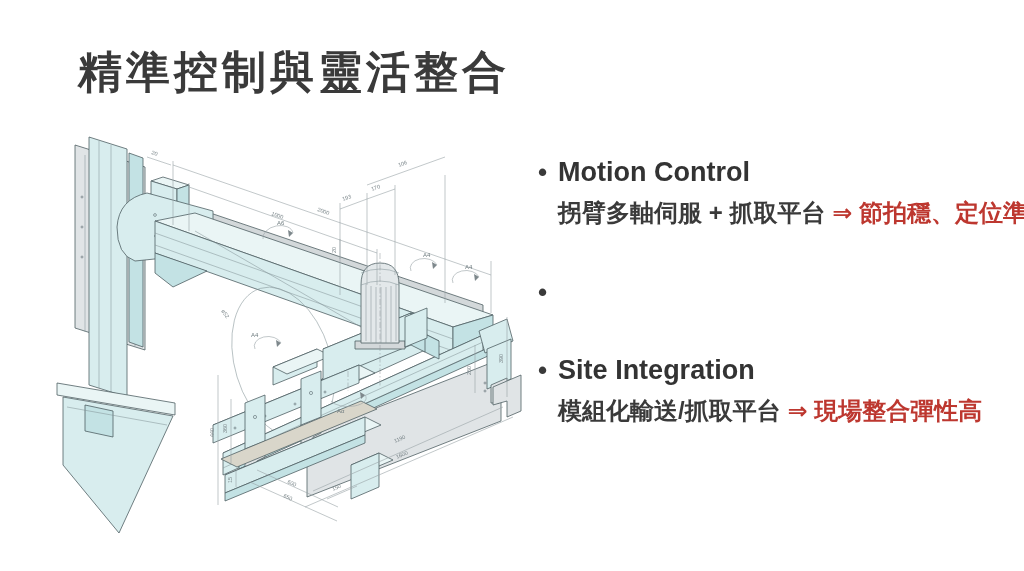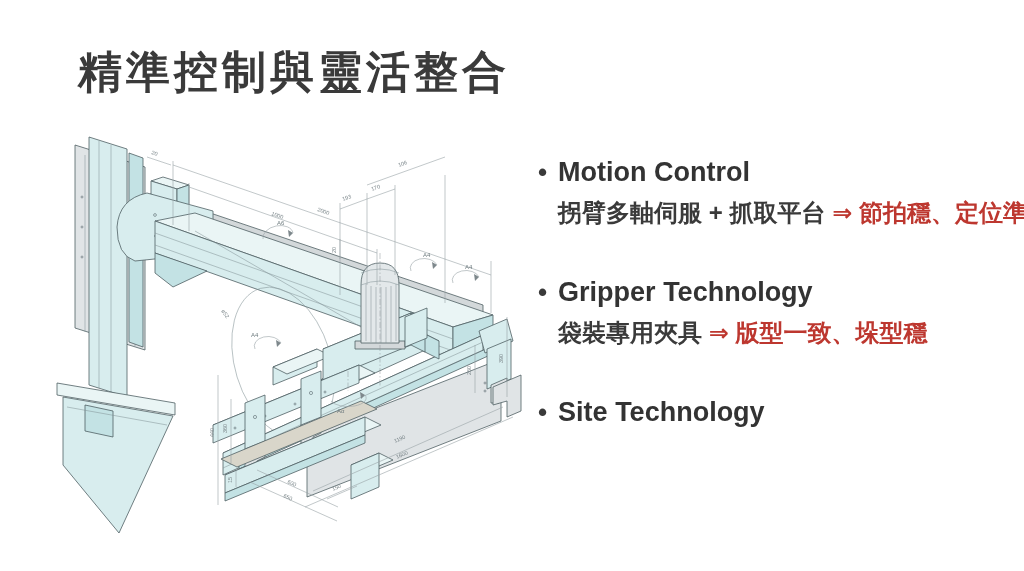--- a/index.html
+++ b/index.html
@@ -210,27 +210,24 @@
     <div class="bullet">
       <span class="dot">•</span>
       <div>
         <h2>Motion Control</h2>
         <p><span>拐臂多軸伺服 + 抓取平台 </span><span class="result">⇒ 節拍穩、定位準</span></p>
       </div>
     </div>
 
     <div class="bullet">
       <span class="dot">•</span>
-      <div>
-        <h2>Gripper Technology</h2>
-        <p><span>袋裝專用夾具 </span><span class="result">⇒ 版型一致、垛型穩</span></p>
-      </div>
     </div>
 
     <div class="bullet">
       <span class="dot">•</span>
       <div>
-        <h2>Site Technology</h2>
+        <h2>Site Integration</h2>
+        <p><span>模組化輸送/抓取平台 </span><span class="result">⇒ 現場整合彈性高</span></p>
       </div>
     </div>
 
   </div>
 </div>
 
 </body></html>

